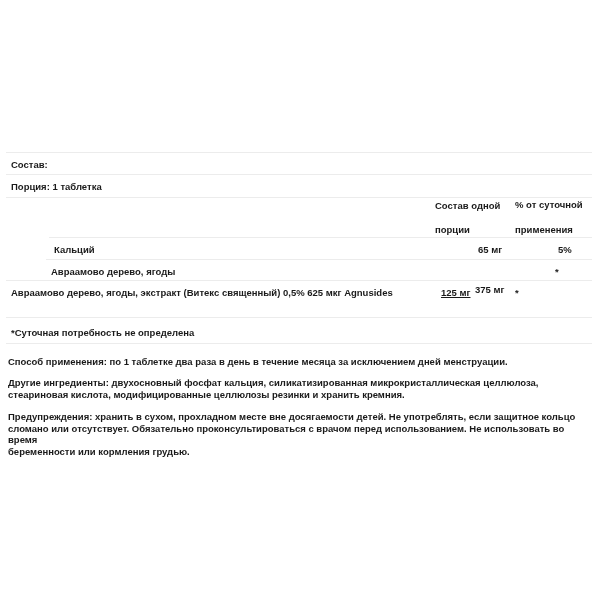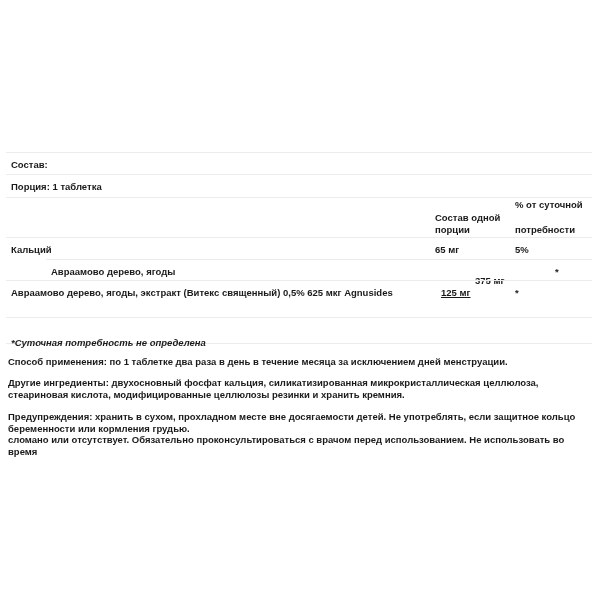--- a/index.html
+++ b/index.html
@@ -38,52 +38,52 @@
     .c3 { left: 509px; }
     .footnote {
       position: absolute;
       left: 6px;
       top: 322px;
       width: 586px;
       height: 22px;
       border-bottom: 1px solid #ececec;
       box-sizing: border-box;
     }
-    .footnote span { position: absolute; left: 5px; top: 15px; font-style: italic; }
+    .footnote span { position: absolute; left: 5px; top: 5px; }
     .para {
       position: absolute;
       left: 8px;
       width: 584px;
       line-height: 11.5px;
     }
   </style>
 </head>
 <body>
 
 <div class="table">
   <div class="row" style="height:22px;">
     <span class="cell c1" style="top:6px;text-align:center;">Состав:</span>
   </div>
   <div class="row" style="height:23px;">
     <span class="cell c1" style="top:6px;">Порция: 1 таблетка</span>
   </div>
   <div class="row" style="height:40px;">
-    <span class="cell c2" style="top:14px;">Состав одной</span>
+    <span class="cell c2" style="top:2px;">Состав одной</span>
     <span class="cell c2" style="top:26px;">порции</span>
     <span class="cell c3" style="top:1px;">% от суточной</span>
-    <span class="cell c3" style="top:26px;">потребности</span>
+    <span class="cell c3" style="top:26px;">применения</span>
   </div>
-  <div class="row" style="height:22px;">
+  <div class="row" style="height:22px;margin-left:43px;">
     <span class="cell c1" style="top:6px;">Кальций</span>
     <span class="cell c2" style="top:6px;">65 мг</span>
     <span class="cell c3" style="top:6px;">5%</span>
   </div>
   <div class="row" style="height:21px;margin-left:40px;">
     <span class="cell c1" style="top:6px;">Авраамово дерево, ягоды</span>
-    <span class="cell c2" style="top:15px;">375 мг</span>
+    <span class="cell c2" style="top:24px;">375 мг</span>
     <span class="cell c3" style="top:6px;">*</span>
   </div>
   <div class="row last" style="height:38px;">
     <span class="cell c1" style="top:6px;">Авраамово дерево, ягоды, экстракт (Витекс священный) 0,5% 625 мкг Agnusides</span>
     <span class="cell c2" style="top:6px; left:435px;text-decoration:underline;">125 мг</span>
     <span class="cell c3" style="top:6px;">*</span>
   </div>
 </div>
 
 <div class="footnote">
@@ -94,15 +94,15 @@
   <div>Способ применения: по 1 таблетке два раза в день в течение месяца за исключением дней  менструации.</div>
 </div>
 
 <div class="para" style="top:377px;">
   <div>Другие ингредиенты: двухосновный фосфат кальция, силикатизированная микрокристаллическая целлюлоза,</div>
   <div>стеариновая кислота, модифицированные целлюлозы резинки и хранить кремния.</div>
 </div>
 
 <div class="para" style="top:411px;">
   <div>Предупреждения: хранить в сухом, прохладном месте вне досягаемости детей. Не употреблять, если защитное кольцо</div>
+  <div>сломано или отсутствует. Обязательно проконсультироваться с врачом перед использованием.  Не использовать во время</div>
   <div>беременности или кормления грудью.</div>
-  <div>сломано или отсутствует. Обязательно проконсультироваться с врачом перед использованием.  Не использовать во время</div>
 </div>
 
 </body></html>

